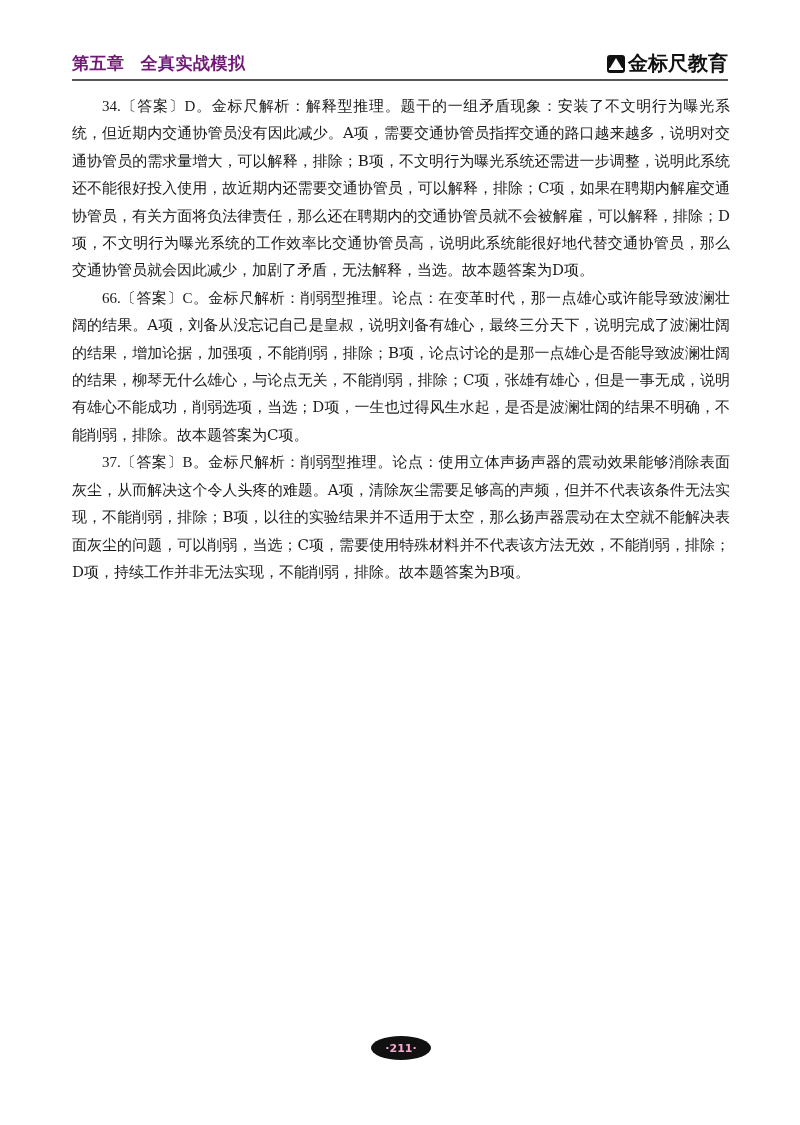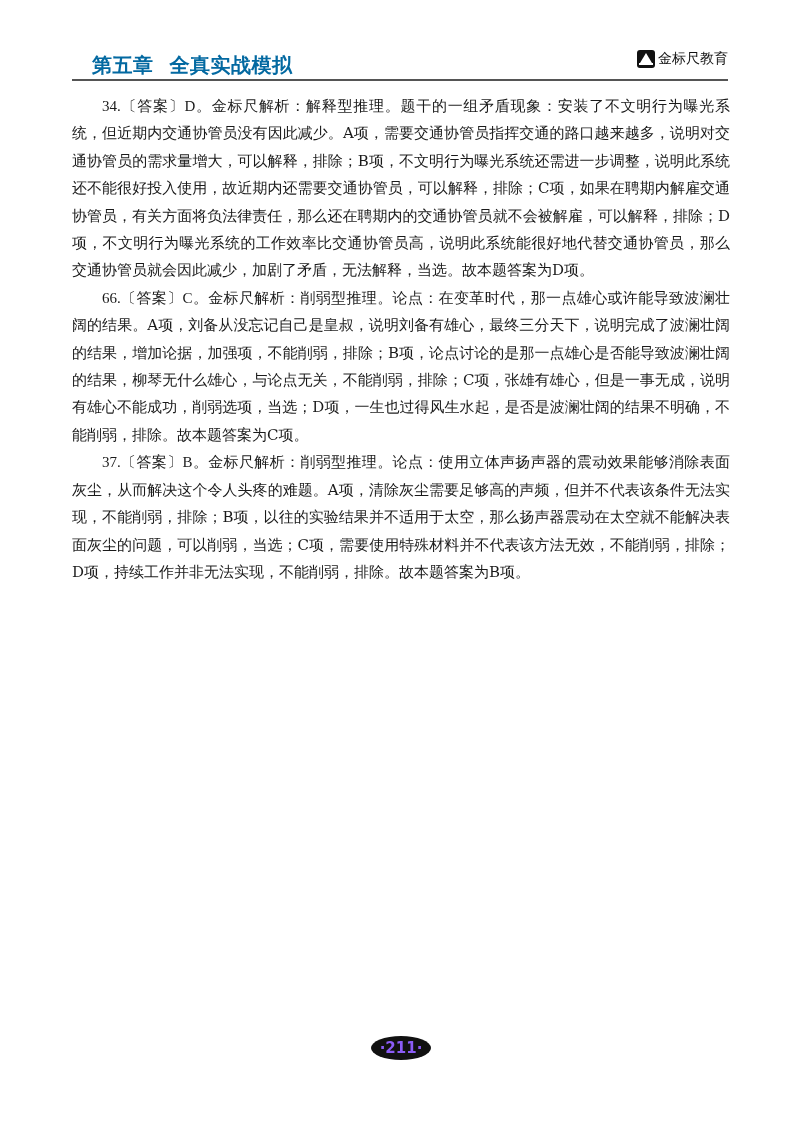--- a/index.html
+++ b/index.html
@@ -1,36 +1,36 @@
 <!DOCTYPE html>
 <html><head>
   <meta charset="utf-8">
   <style>
     html, body { margin: 0; padding: 0; background: #ffffff; }
     body { width: 800px; height: 1125px; position: relative; overflow: hidden;
            font-family: "DejaVu Serif", "Liberation Serif", serif; color: #1a1a1a; }
     .header { position: absolute; left: 72px; top: 50px; width: 656px; height: 28px; }
     .chapter { position: absolute; left: 0; top: 2px; font-family: "DejaVu Sans", "Liberation Sans", sans-serif;
-               font-weight: bold; font-size: 20px; letter-spacing: 0.5px; color: #0369a1; margin-left: 20px; }
+               font-weight: bold; font-size: 17px; letter-spacing: 0.5px; color: #701a75; }
     .chapter .sep { display: inline-block; width: 16px; }
     .logo { position: absolute; right: 0; top: 0; display: flex; align-items: center; }
     .logo-mark { width: 18px; height: 18px; background: #111; border-radius: 3px; position: relative; margin-right: 3px; }
     .logo-mark::before { content: ""; position: absolute; left: 3px; top: 3px; width: 0; height: 0;
                          border-left: 6px solid transparent; border-right: 6px solid transparent; border-bottom: 10px solid #fff; }
     .logo-mark::after { content: ""; position: absolute; left: 2px; bottom: 3px; width: 14px; height: 2px; background: #fff; }
-    .logo-text { font-family: "DejaVu Sans", "Liberation Sans", sans-serif; font-weight: normal; font-size: 14px; color: #111; letter-spacing: 0px; }
+    .logo-text { font-family: "DejaVu Sans", "Liberation Sans", sans-serif; font-weight: bold; font-size: 20px; color: #111; letter-spacing: 0px; }
     .rule { position: absolute; left: 72px; top: 79px; width: 656px; height: 2px; background: #555; }
     .content { position: absolute; left: 72px; top: 93px; width: 658px; }
     .para { font-size: 15px; line-height: 27.4px; text-align: justify; text-align-last: left; margin: 0; }
     .para.indent { text-indent: 30px; }
     .ans-bold { font-family: "DejaVu Sans", "Liberation Sans", sans-serif; font-weight: normal; }
     .qnum { font-family: "Liberation Serif", serif; }
     .page-num { position: absolute; left: 371px; top: 1036px; width: 60px; height: 24px; background: #111;
-                border-radius: 50%; color: #8b5cf6; display: flex; align-items: center; justify-content: center;
-                font-family: "DejaVu Sans", "Liberation Sans", sans-serif; font-weight: bold; font-size: 15px; }
+                border-radius: 50%; color: #f9a8d4; display: flex; align-items: center; justify-content: center;
+                font-family: "DejaVu Sans", "Liberation Sans", sans-serif; font-weight: bold; font-size: 11px; }
   </style>
 </head>
 <body>
 
 <div class="header">
   <div class="chapter">
     <span>第五章</span><span class="sep"></span><span>全真实战模拟</span>
   </div>
   <div class="logo">
     <span class="logo-mark"></span>

